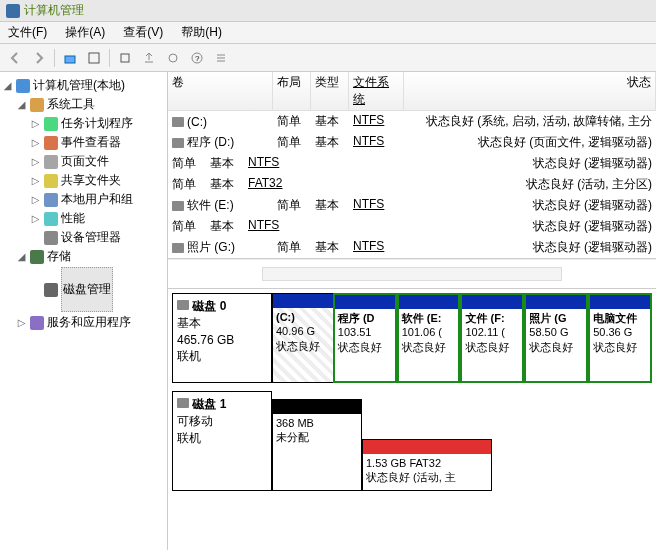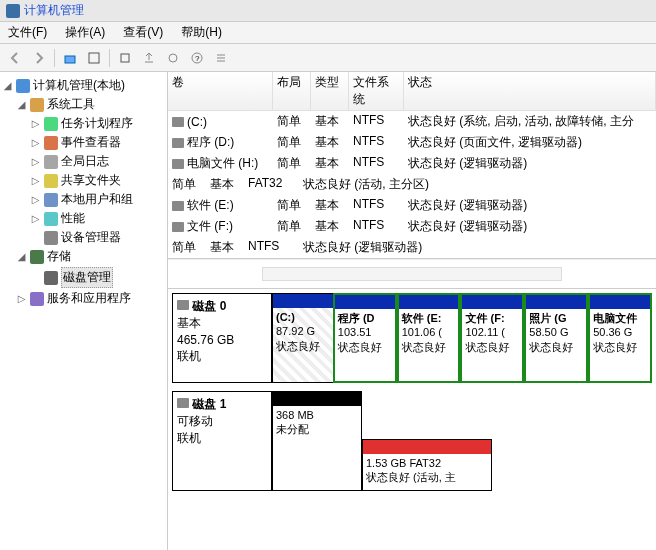--- a/index.html
+++ b/index.html
@@ -1,50 +1,50 @@
 <!DOCTYPE html>
 <html><head>
   <meta charset="utf-8">
   <style>
     * { box-sizing: border-box; margin: 0; padding: 0; font-family: "Microsoft YaHei", Arial, sans-serif; }
     body { background: #fff; width: 656px; height: 550px; overflow: hidden; font-size: 12px; }
 
     .titlebar { background: #e8e8e8; border-bottom: 1px solid #ccc; height: 22px; display: flex; align-items: center; padding: 0 6px; }
     .titlebar .icon { width: 14px; height: 14px; background: #3a6ea5; margin-right: 4px; border-radius: 2px; }
-    .titlebar .title { color: #1d4ed8; }
+    .titlebar .title { color: #4d7c0f; }
 
     .menubar { background: #f4f4f4; height: 22px; display: flex; align-items: center; padding: 0 4px; border-bottom: 1px solid #ccc; gap: 10px; }
     .menubar .mi { padding: 2px 4px; cursor: default; }
 
     .toolbar { background: #f4f4f4; height: 28px; display: flex; align-items: center; padding: 0 4px; border-bottom: 1px solid #ccc; gap: 2px; }
     .tb { width: 22px; height: 22px; display: flex; align-items: center; justify-content: center; border: 1px solid transparent; }
     .tdiv { width: 1px; height: 18px; background: #ccc; margin: 0 2px; }
 
     .content { display: flex; height: calc(550px - 22px - 22px - 28px); }
 
     .tree { width: 168px; background: #fff; border-right: 1px solid #ccc; padding: 4px 2px; overflow: hidden; }
     .tn { white-space: nowrap; display: flex; align-items: center; gap: 3px; padding: 1px 0; cursor: default; }
     .tn .tw { width: 11px; text-align: center; color: #666; font-size: 10px; cursor: pointer; }
     .tn .ticon { width: 14px; height: 14px; background: #6a9; border-radius: 2px; display: inline-block; }
     .tn.d1 { padding-left: 14px; }
     .tn.d2 { padding-left: 28px; }
-    .tn.sel .tlabel { background: #e6e6e6; border: 1px dotted #999; padding: 1px 1px; }
+    .tn.sel .tlabel { background: #e6e6e6; border: 1px dotted #999; padding: 13px 1px; }
 
     .right { flex: 1; display: flex; flex-direction: column; overflow: hidden; }
 
     .vol-table { border-bottom: 1px solid #ccc; }
     .vol-head { display: flex; background: #fff; border-bottom: 1px solid #e0e0e0; }
     .vol-head .ch { border-right: 1px solid #e0e0e0; padding: 2px 4px; background: linear-gradient(#fff,#f0f0f0); }
     .vol-body .vr { display: flex; padding: 1px 0; }
     .vol-body .vc { padding: 1px 4px; white-space: nowrap; overflow: hidden; }
     .c0 { width: 105px; }
     .c1 { width: 38px; }
     .c2 { width: 38px; }
-    .c3 { width: 55px; }
-    .c4 { flex: 1; }
+    .c3 { width: 55px; text-decoration: underline; }
+    .c4 { flex: 1; text-align: right; }
     .vc.c0 { display: flex; align-items: center; gap: 3px; }
     .disk-i { width: 12px; height: 10px; background: #888; border-radius: 1px; display: inline-block; }
 
     .scroll-stub { height: 30px; display: flex; align-items: center; justify-content: center; border-top: 1px solid #eee; border-bottom: 1px solid #ccc; }
     .scroll-stub .bar { width: 300px; height: 14px; background: #f4f4f4; border: 1px solid #ddd; position: relative; }
 
     .graph { flex: 1; padding: 4px; overflow: hidden; }
     .disk-row { display: flex; margin-bottom: 8px; height: 90px; }
     .disk-info { width: 100px; border: 1px solid #000; padding: 4px; background: #fff; }
     .disk-info .l { line-height: 1.4; }
@@ -142,21 +142,21 @@
         <span class="tlabel">任务计划程序</span>
       </div>
     <div class="tn d2">
         <span class="tw">▷</span>
         <span class="ticon" style="background:#d9744a"></span>
         <span class="tlabel">事件查看器</span>
       </div>
     <div class="tn d2">
         <span class="tw">▷</span>
         <span class="ticon" style="background:#a6a6a6"></span>
-        <span class="tlabel">全局日志</span>
+        <span class="tlabel">页面文件</span>
       </div>
     <div class="tn d2">
         <span class="tw">▷</span>
         <span class="ticon" style="background:#d9c84a"></span>
         <span class="tlabel">共享文件夹</span>
       </div>
     <div class="tn d2">
         <span class="tw">▷</span>
         <span class="ticon" style="background:#6f93c6"></span>
         <span class="tlabel">本地用户和组</span>
@@ -212,24 +212,20 @@
             <div class="vc c0">
               <span class="disk-i"></span>
               <span>程序 (D:)</span>
             </div>
             <div class="vc c1">简单</div>
             <div class="vc c2">基本</div>
             <div class="vc c3">NTFS</div>
             <div class="vc c4">状态良好 (页面文件, 逻辑驱动器)</div>
           </div>
           <div class="vr">
-            <div class="vc c0">
-              <span class="disk-i"></span>
-              <span>电脑文件 (H:)</span>
-            </div>
             <div class="vc c1">简单</div>
             <div class="vc c2">基本</div>
             <div class="vc c3">NTFS</div>
             <div class="vc c4">状态良好 (逻辑驱动器)</div>
           </div>
           <div class="vr">
             <div class="vc c1">简单</div>
             <div class="vc c2">基本</div>
             <div class="vc c3">FAT32</div>
             <div class="vc c4">状态良好 (活动, 主分区)</div>
@@ -238,30 +234,30 @@
             <div class="vc c0">
               <span class="disk-i"></span>
               <span>软件 (E:)</span>
             </div>
             <div class="vc c1">简单</div>
             <div class="vc c2">基本</div>
             <div class="vc c3">NTFS</div>
             <div class="vc c4">状态良好 (逻辑驱动器)</div>
           </div>
           <div class="vr">
+            <div class="vc c1">简单</div>
+            <div class="vc c2">基本</div>
+            <div class="vc c3">NTFS</div>
+            <div class="vc c4">状态良好 (逻辑驱动器)</div>
+          </div>
+          <div class="vr">
             <div class="vc c0">
               <span class="disk-i"></span>
-              <span>文件 (F:)</span>
-            </div>
-            <div class="vc c1">简单</div>
-            <div class="vc c2">基本</div>
-            <div class="vc c3">NTFS</div>
-            <div class="vc c4">状态良好 (逻辑驱动器)</div>
-          </div>
-          <div class="vr">
+              <span>照片 (G:)</span>
+            </div>
             <div class="vc c1">简单</div>
             <div class="vc c2">基本</div>
             <div class="vc c3">NTFS</div>
             <div class="vc c4">状态良好 (逻辑驱动器)</div>
           </div>
         </div>
     </div>
 
     <div class="scroll-stub">
       <div class="bar"></div>
@@ -272,21 +268,21 @@
         <div class="disk-info">
           <div class="l"><span class="disk-i"></span> <b>磁盘 0</b></div>
           <div class="l">基本</div>
           <div class="l">465.76 GB</div>
           <div class="l">联机</div>
         </div>
         <div class="parts" id="disk0-parts">
             <div class="part hatched" style="border-right: none;">
               <div class="pbar blue"></div>
               <div class="ptxt-wrap">
-                <div class="ptxt"><b>(C:)</b><br><span>87.92 G</span><br><span>状态良好</span></div>
+                <div class="ptxt"><b>(C:)</b><br><span>40.96 G</span><br><span>状态良好</span></div>
               </div>
             </div>
             <div class="part greenbox">
               <div class="pbar blue"></div>
               <div class="ptxt"><b>程序 (D</b><br><span>103.51</span><br><span>状态良好</span></div>
             </div>
             <div class="part greenbox">
               <div class="pbar blue"></div>
               <div class="ptxt"><b>软件 (E:</b><br><span>101.06 (</span><br><span>状态良好</span></div>
             </div>
@@ -305,21 +301,21 @@
           </div>
       </div>
 
       <div class="disk-row" style="height:100px">
         <div class="disk-info">
           <div class="l"><span class="disk-i"></span> <b>磁盘 1</b></div>
           <div class="l">可移动</div>
           <div class="l">联机</div>
         </div>
         <div class="parts" id="disk1-parts">
-            <div class="part" style="flex: 0 0 90px;">
+            <div class="part" style="flex: 0 0 90px; margin-top: 8px;">
               <div class="pbar black"></div>
               <div class="ptxt"><span>368 MB</span><br><span>未分配</span></div>
             </div>
             <div class="part" style="flex: 0 0 130px; margin-top: 48px;">
               <div class="pbar red"></div>
               <div class="ptxt"><span>1.53 GB FAT32</span><br><span>状态良好 (活动, 主</span></div>
             </div>
             <div style="flex: 1 1 0%;"></div>
           </div>
       </div>

